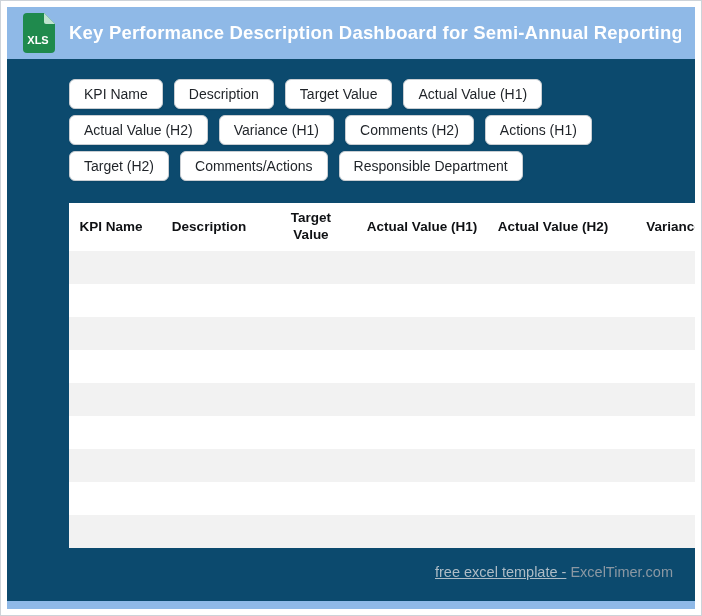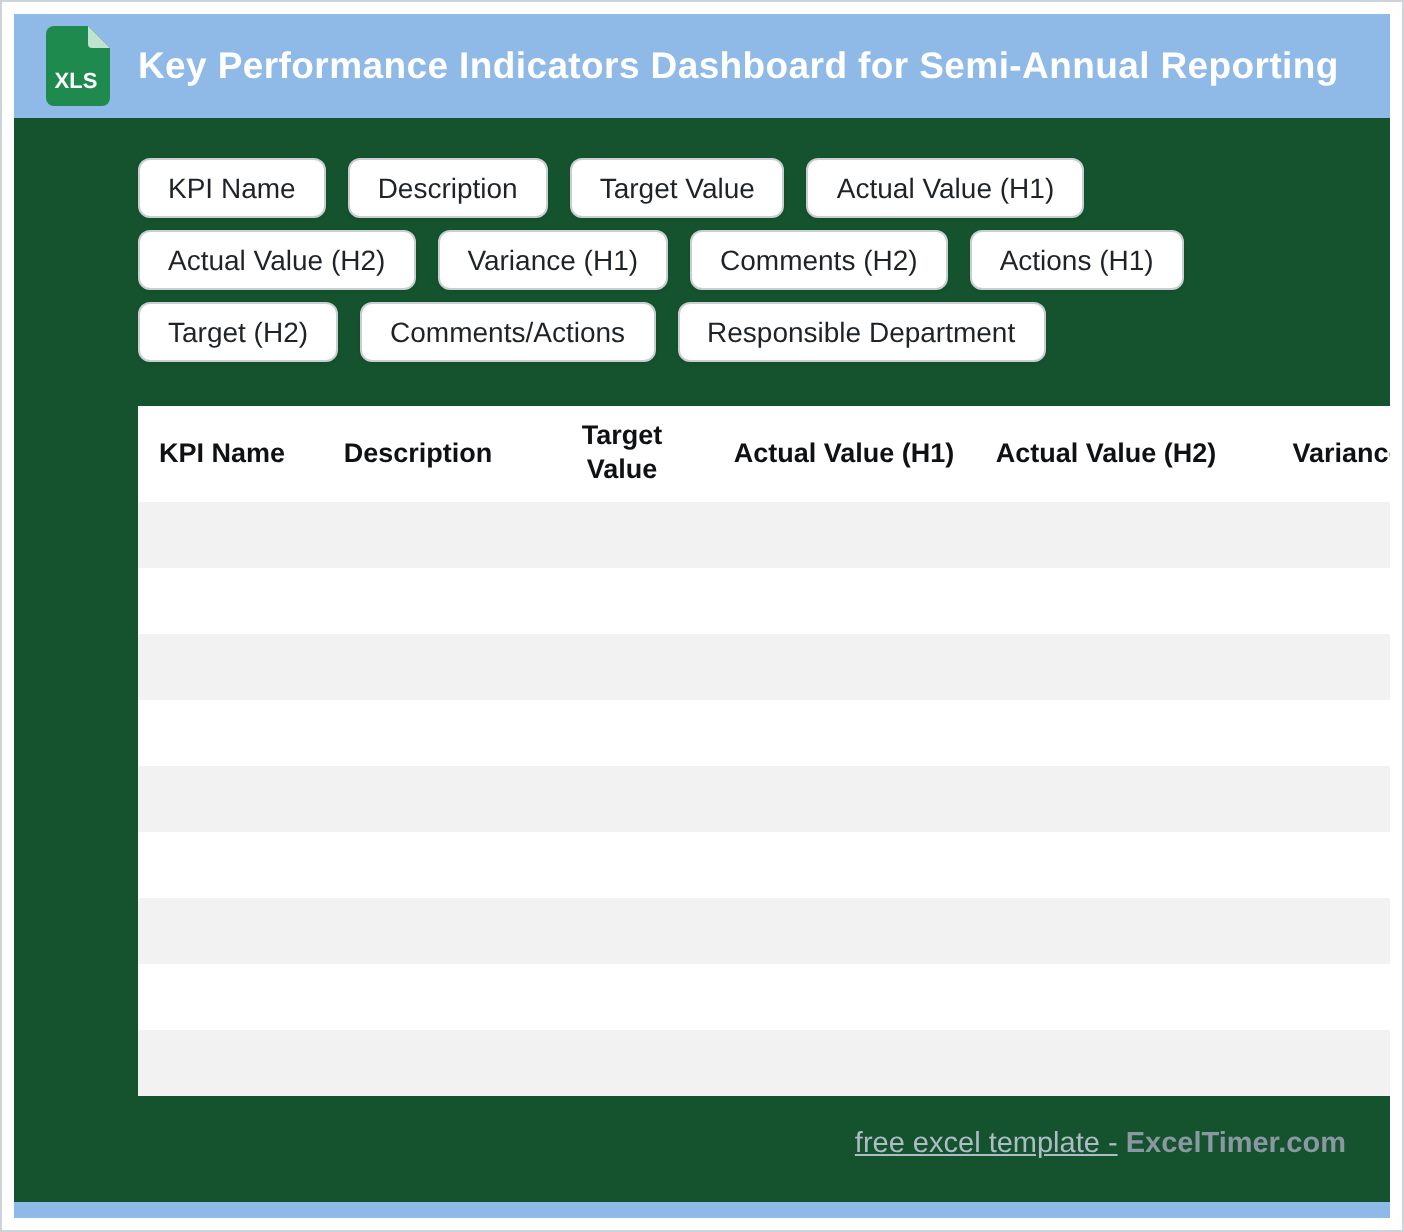--- a/index.html
+++ b/index.html
@@ -10,21 +10,21 @@
   }
   .frame {
     width: 702px; height: 616px;
     border: 1px solid #cdd3d9;
     background: #ffffff;
     padding: 6px;
   }
   .card {
     width: 100%; height: 100%;
     display: flex; flex-direction: column;
-    background: #14532d;
+    background: #0c4a6e;
     overflow: hidden;
     justify-content: center;
   }
   
   .header {
     flex: none;
     height: 52px;
     background: #8fb9e7;
     display: flex; align-items: center;
     padding: 0 14px;
@@ -90,42 +90,42 @@
   tbody td { height: 33px; padding: 0 8px; }
   tbody tr:nth-child(odd) { background: #f2f2f2; }
   tbody tr:nth-child(even) { background: #ffffff; }
   
   .footer {
     margin: 16px 22px 0 0;
     text-align: right;
     font-size: 14.5px;
   }
   .footer-muted { color: #aebcc6; text-decoration: underline; }
-  .footer-brand { color: #8b98a3; font-weight: 700; cursor: pointer; }
+  .footer-brand { color: #8b98a3; font-weight: 400; cursor: pointer; }
   .bottom-bar {
     flex: none;
     height: 8px;
     background: #8fb9e7;
   }
 </style>
 </head>
 <body>
 
 <div class="frame">
   <div class="card">
 
     <header class="header">
       <span class="xls-icon">
         <svg width="34" height="40" viewBox="0 0 34 40">
           <path d="M6 0 h17 l11 11 v25 a4 4 0 0 1 -4 4 h-24 a4 4 0 0 1 -4 -4 v-32 a4 4 0 0 1 4 -4 z" fill="#1f8a4d"></path>
           <path d="M23 0 l11 11 h-9 a2 2 0 0 1 -2 -2 z" fill="#bfe3cf"></path>
           <text x="17" y="31" text-anchor="middle" font-size="11" font-weight="bold" fill="#ffffff">XLS</text>
         </svg>
       </span>
-      <h1 class="page-title">Key Performance Indicators Dashboard for Semi-Annual Reporting</h1>
+      <h1 class="page-title">Key Performance Description Dashboard for Semi-Annual Reporting</h1>
     </header>
 
     <div class="content">
 
       <div class="chips">
         <button class="chip">KPI Name</button>
         <button class="chip">Description</button>
         <button class="chip">Target Value</button>
         <button class="chip">Actual Value (H1)</button>
         <button class="chip">Actual Value (H2)</button>

